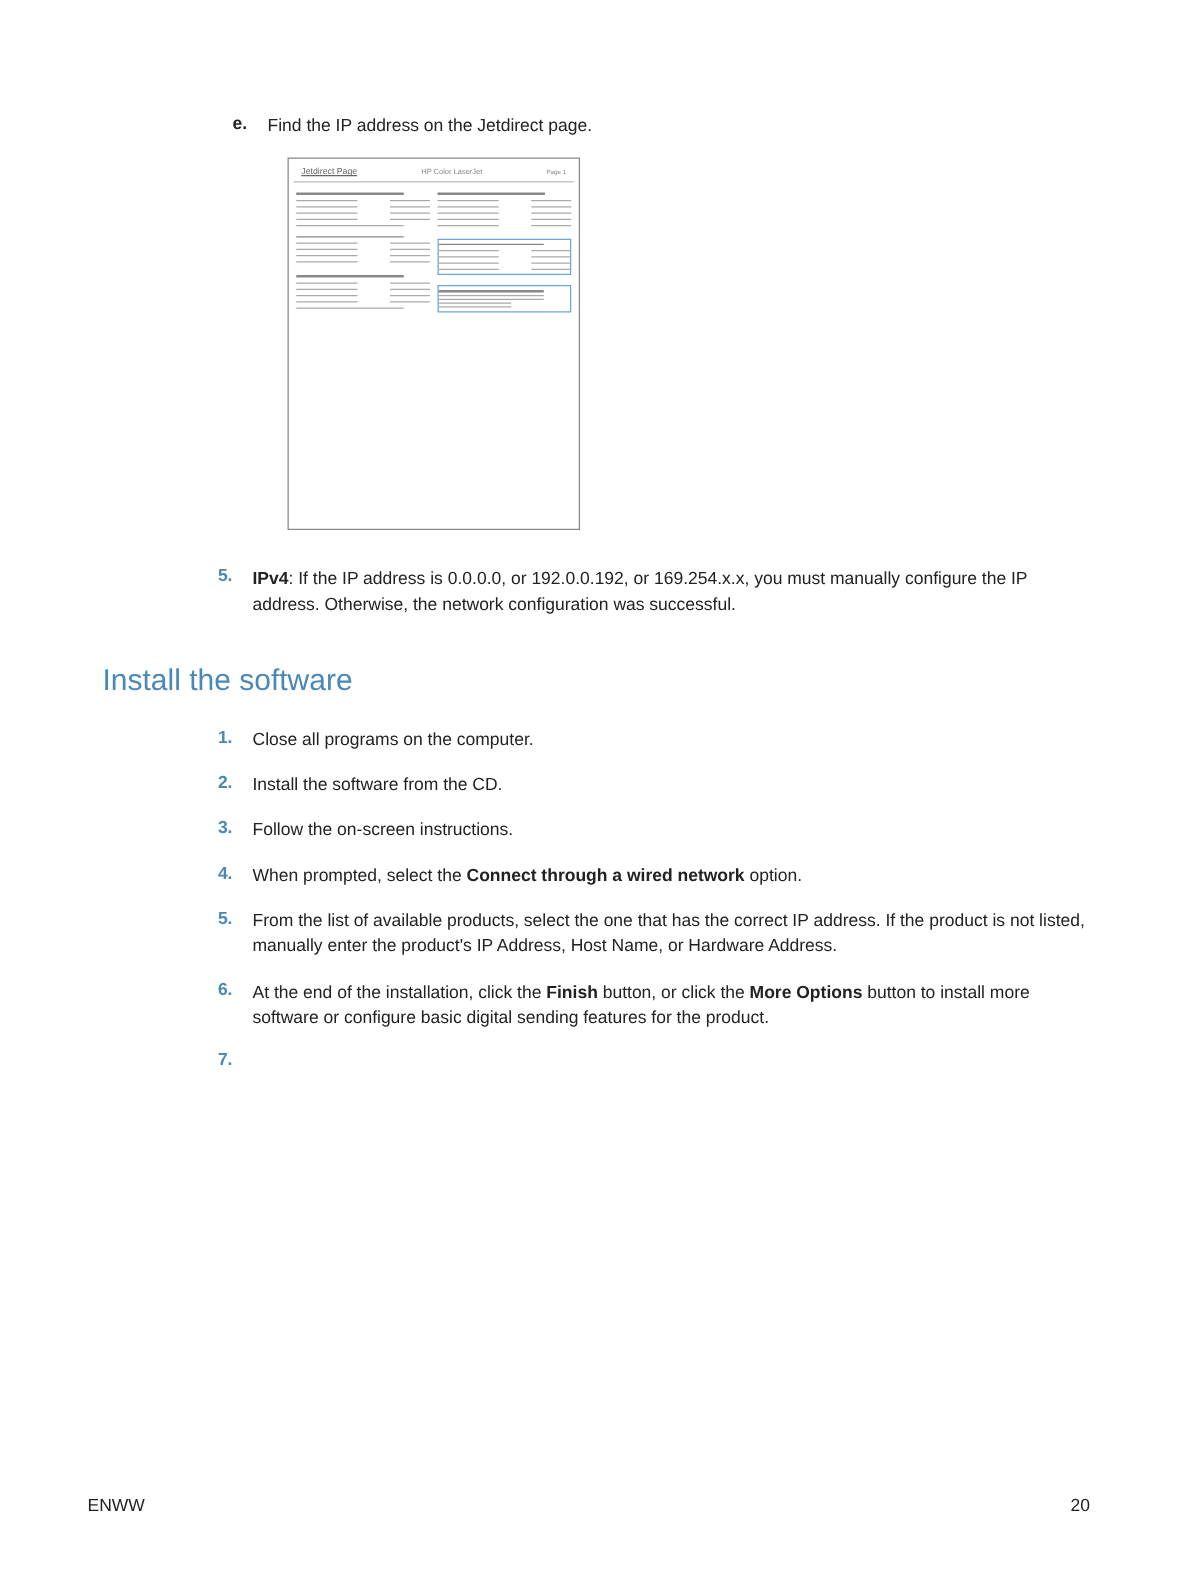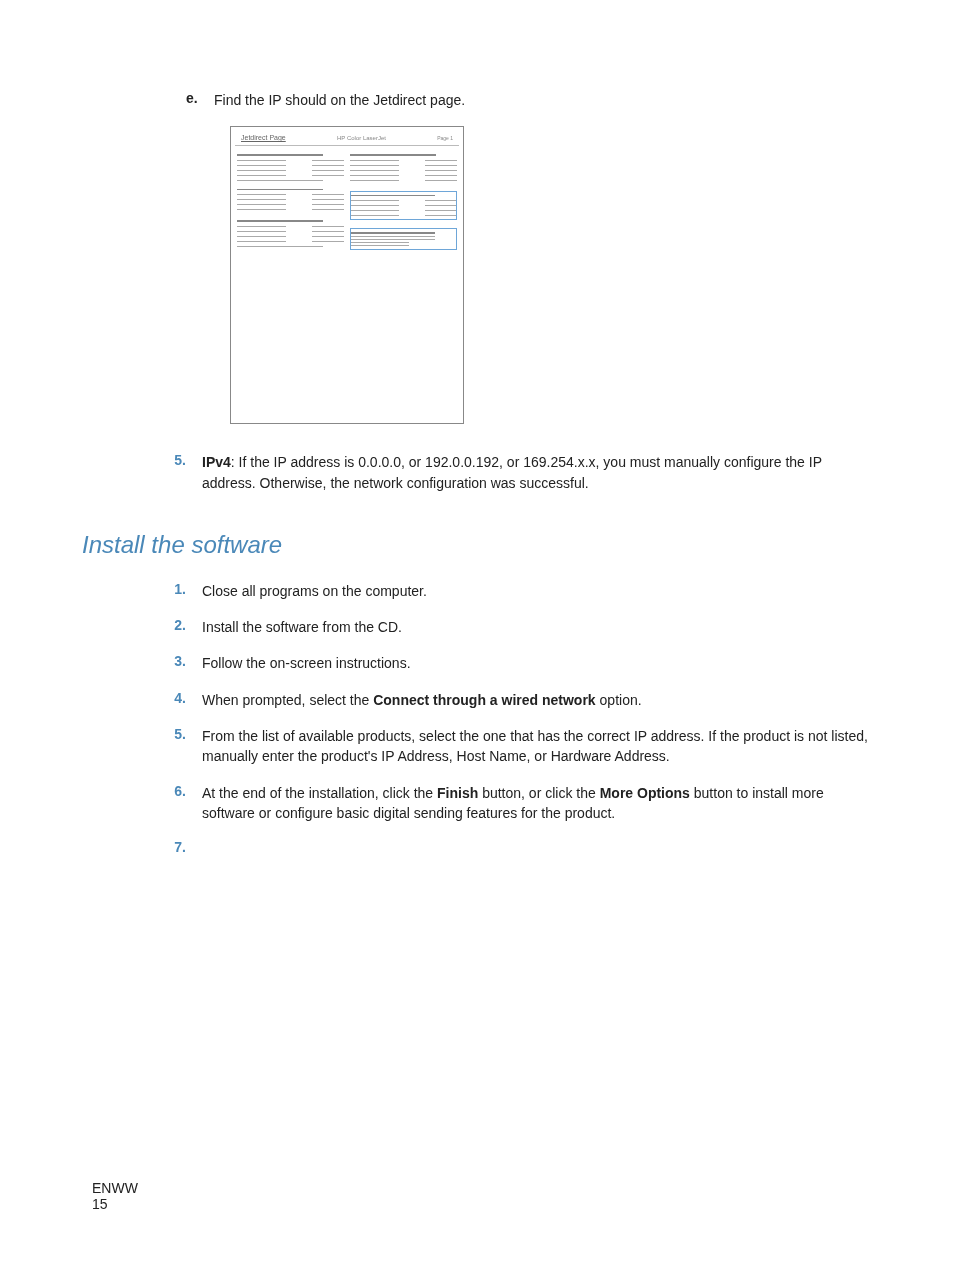--- a/index.html
+++ b/index.html
@@ -45,21 +45,20 @@
   .para-block {
     margin-left: 120px;
     line-height: 1.45;
     margin-bottom: 16px;
   }
   h2.section {
     color: #4a88b8;
     font-size: 24px;
     font-weight: normal;
     margin: 38px 0 22px 0;
-    font-style: italic;
   }
   .bold { font-weight: bold; }
 
   
   .jetdirect-wrap {
     margin-left: 148px;
     margin-top: 8px;
     margin-bottom: 28px;
   }
   .jetdirect {
@@ -93,38 +92,37 @@
   .bar { height: 1px; background: #aaa; margin: 2px 0; }
   .bar.d { background: #888; height: 1.5px;}
   .bar.s { width: 55%; }
   .bar.m { width: 80%; }
   .brow { display:flex; justify-content: space-between; }
   .brow .bar { width: 46%; }
   .brow .bar.sr { width: 30%; }
   .footer {
     position: absolute;
     bottom: 58px;
-    left: 92px;
+    left: 70px;
     right: 82px;
     display: flex;
     justify-content: space-between;
     font-size: 14px;
     color: #222;
-    flex-direction: column;
   }
   .footer-center { flex: 1; text-align: center; margin: 0 18px; }
 </style>
 </head>
 <body>
 
 <div class="page">
 
   <div class="sub-item">
     <div class="sub-marker">e.</div>
-    <div class="num-text">Find the IP should on the Jetdirect page.</div>
+    <div class="num-text">Find the IP address on the Jetdirect page.</div>
   </div>
 
   <div class="jetdirect-wrap">
     <div class="jetdirect">
       <div class="jd-header">
         <span class="jd-title">Jetdirect Page</span>
         <span class="jd-center">HP Color LaserJet</span>
         <span class="jd-pg">Page 1</span>
       </div>
       <div class="jd-body">
@@ -276,14 +274,14 @@
     <div class="num-text"><span>At the end of the installation, click the </span><span class="bold">Finish</span><span> button, or click the </span><span class="bold">More Options</span><span> button to install more software or configure basic digital sending features for the product.</span></div>
   </div>
   <div class="num-item">
     <div class="num-marker">7.</div>
   </div>
 
 </div>
 
 <div class="footer">
   <div>ENWW</div>
-  <div>15</div>
+  <div>20</div>
 </div>
 
 </body></html>

